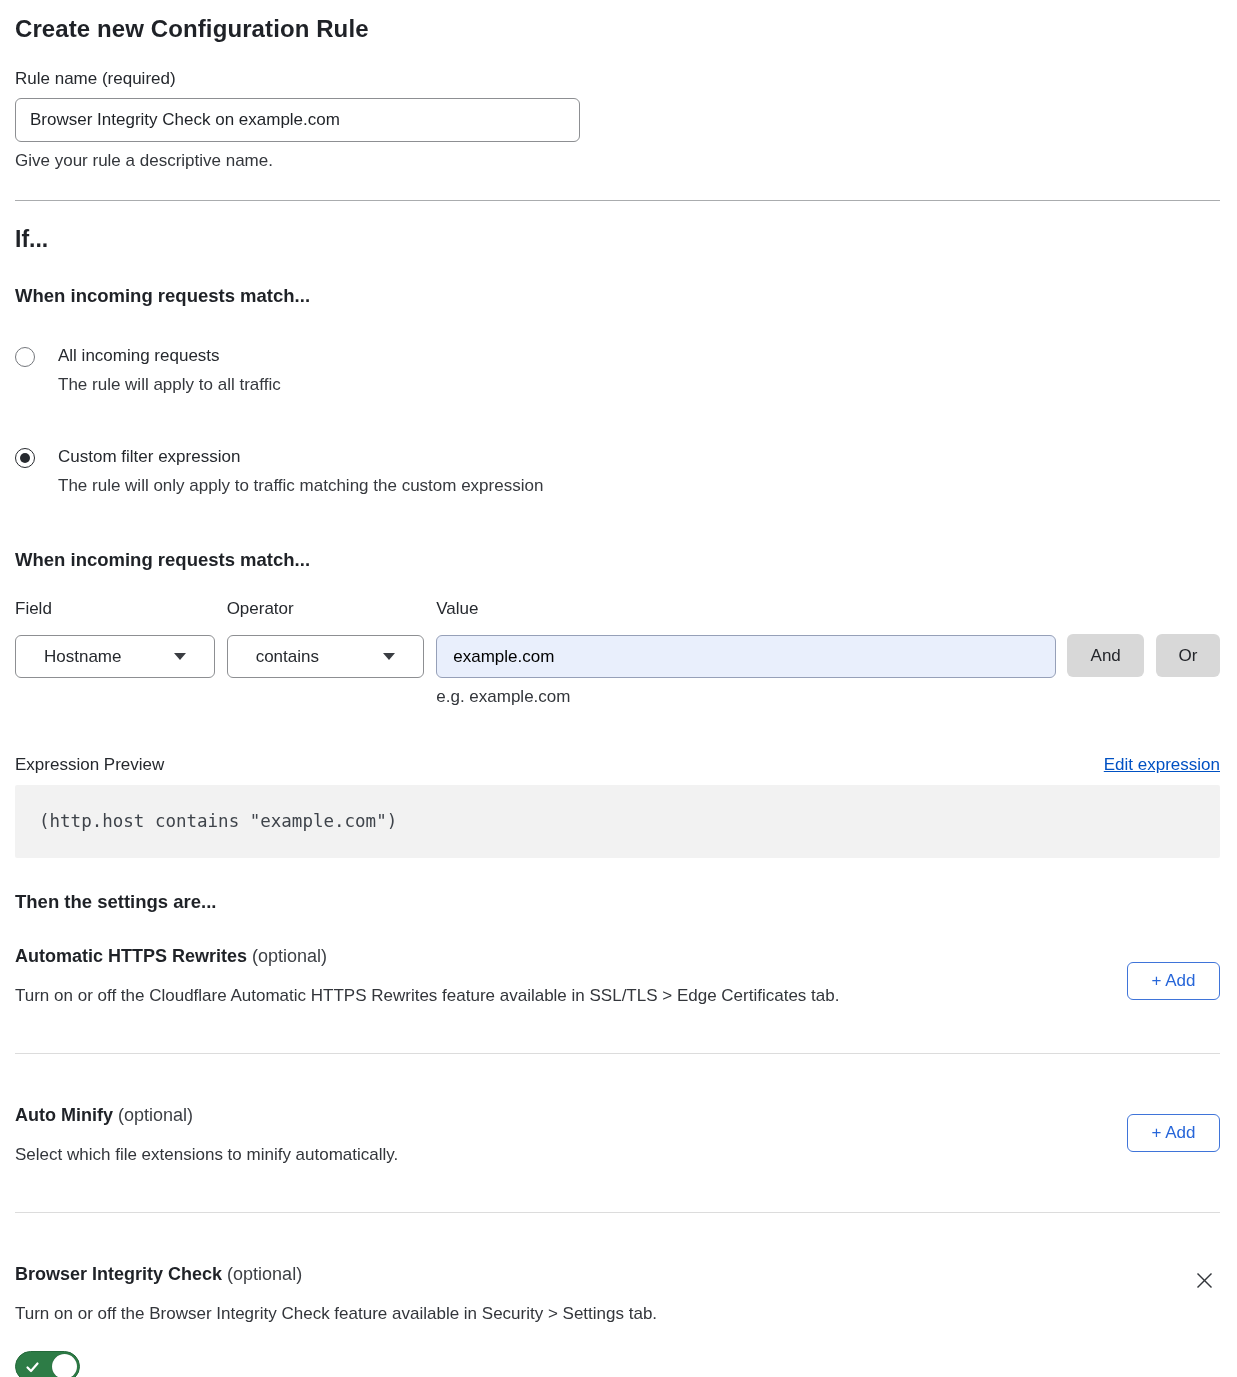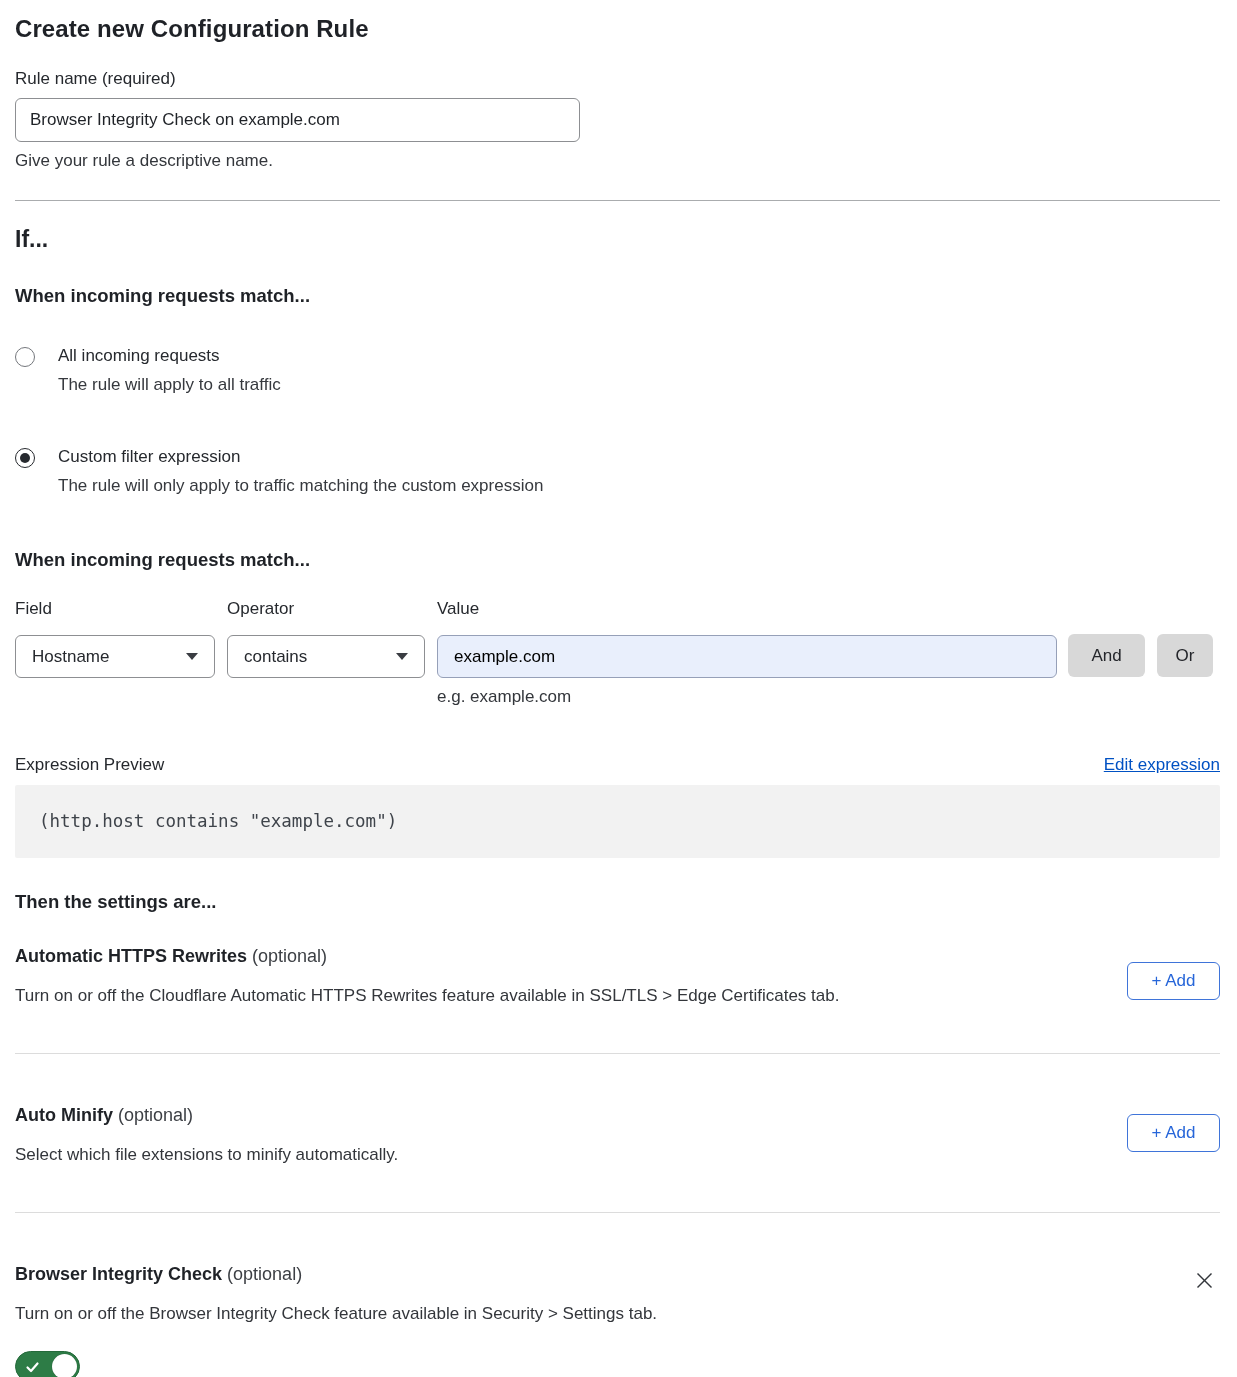--- a/index.html
+++ b/index.html
@@ -75,21 +75,21 @@
   .col-operator { width: 198px; margin-left: 12px; }
   .col-value { width: 620px; margin-left: 12px; }
   .select-box {
     height: 43px;
     border: 1px solid #8d8f92;
     border-radius: 6px;
     background: #ffffff;
     display: flex;
     align-items: center;
     justify-content: space-between;
-    padding: 0 16px;
+    padding: 0 28px;
     font-size: 17px;
     color: #26292e;
     cursor: pointer;
   }
   .chevron-down {
     width: 0; height: 0;
     border-left: 6px solid transparent;
     border-right: 6px solid transparent;
     border-top: 7px solid #3a3d42;
   }
@@ -111,21 +111,21 @@
     margin-top: 35px;
     border: none;
     border-radius: 6px;
     background: #d8d8d8;
     color: #24262b;
     font-size: 17px;
     font-family: "Liberation Sans", sans-serif;
     cursor: pointer;
   }
   .and-btn { margin-left: 11px; width: 77px; }
-  .or-btn { margin-left: 12px; width: 56px; }
+  .or-btn { margin-left: 12px; width: 64px; }
 
   .expression-row {
     margin-top: 48px;
     display: flex;
     justify-content: space-between;
     align-items: baseline;
   }
   .expression-label { font-size: 17px; color: #26292e; }
   .edit-expression-link {
     font-size: 17px;

